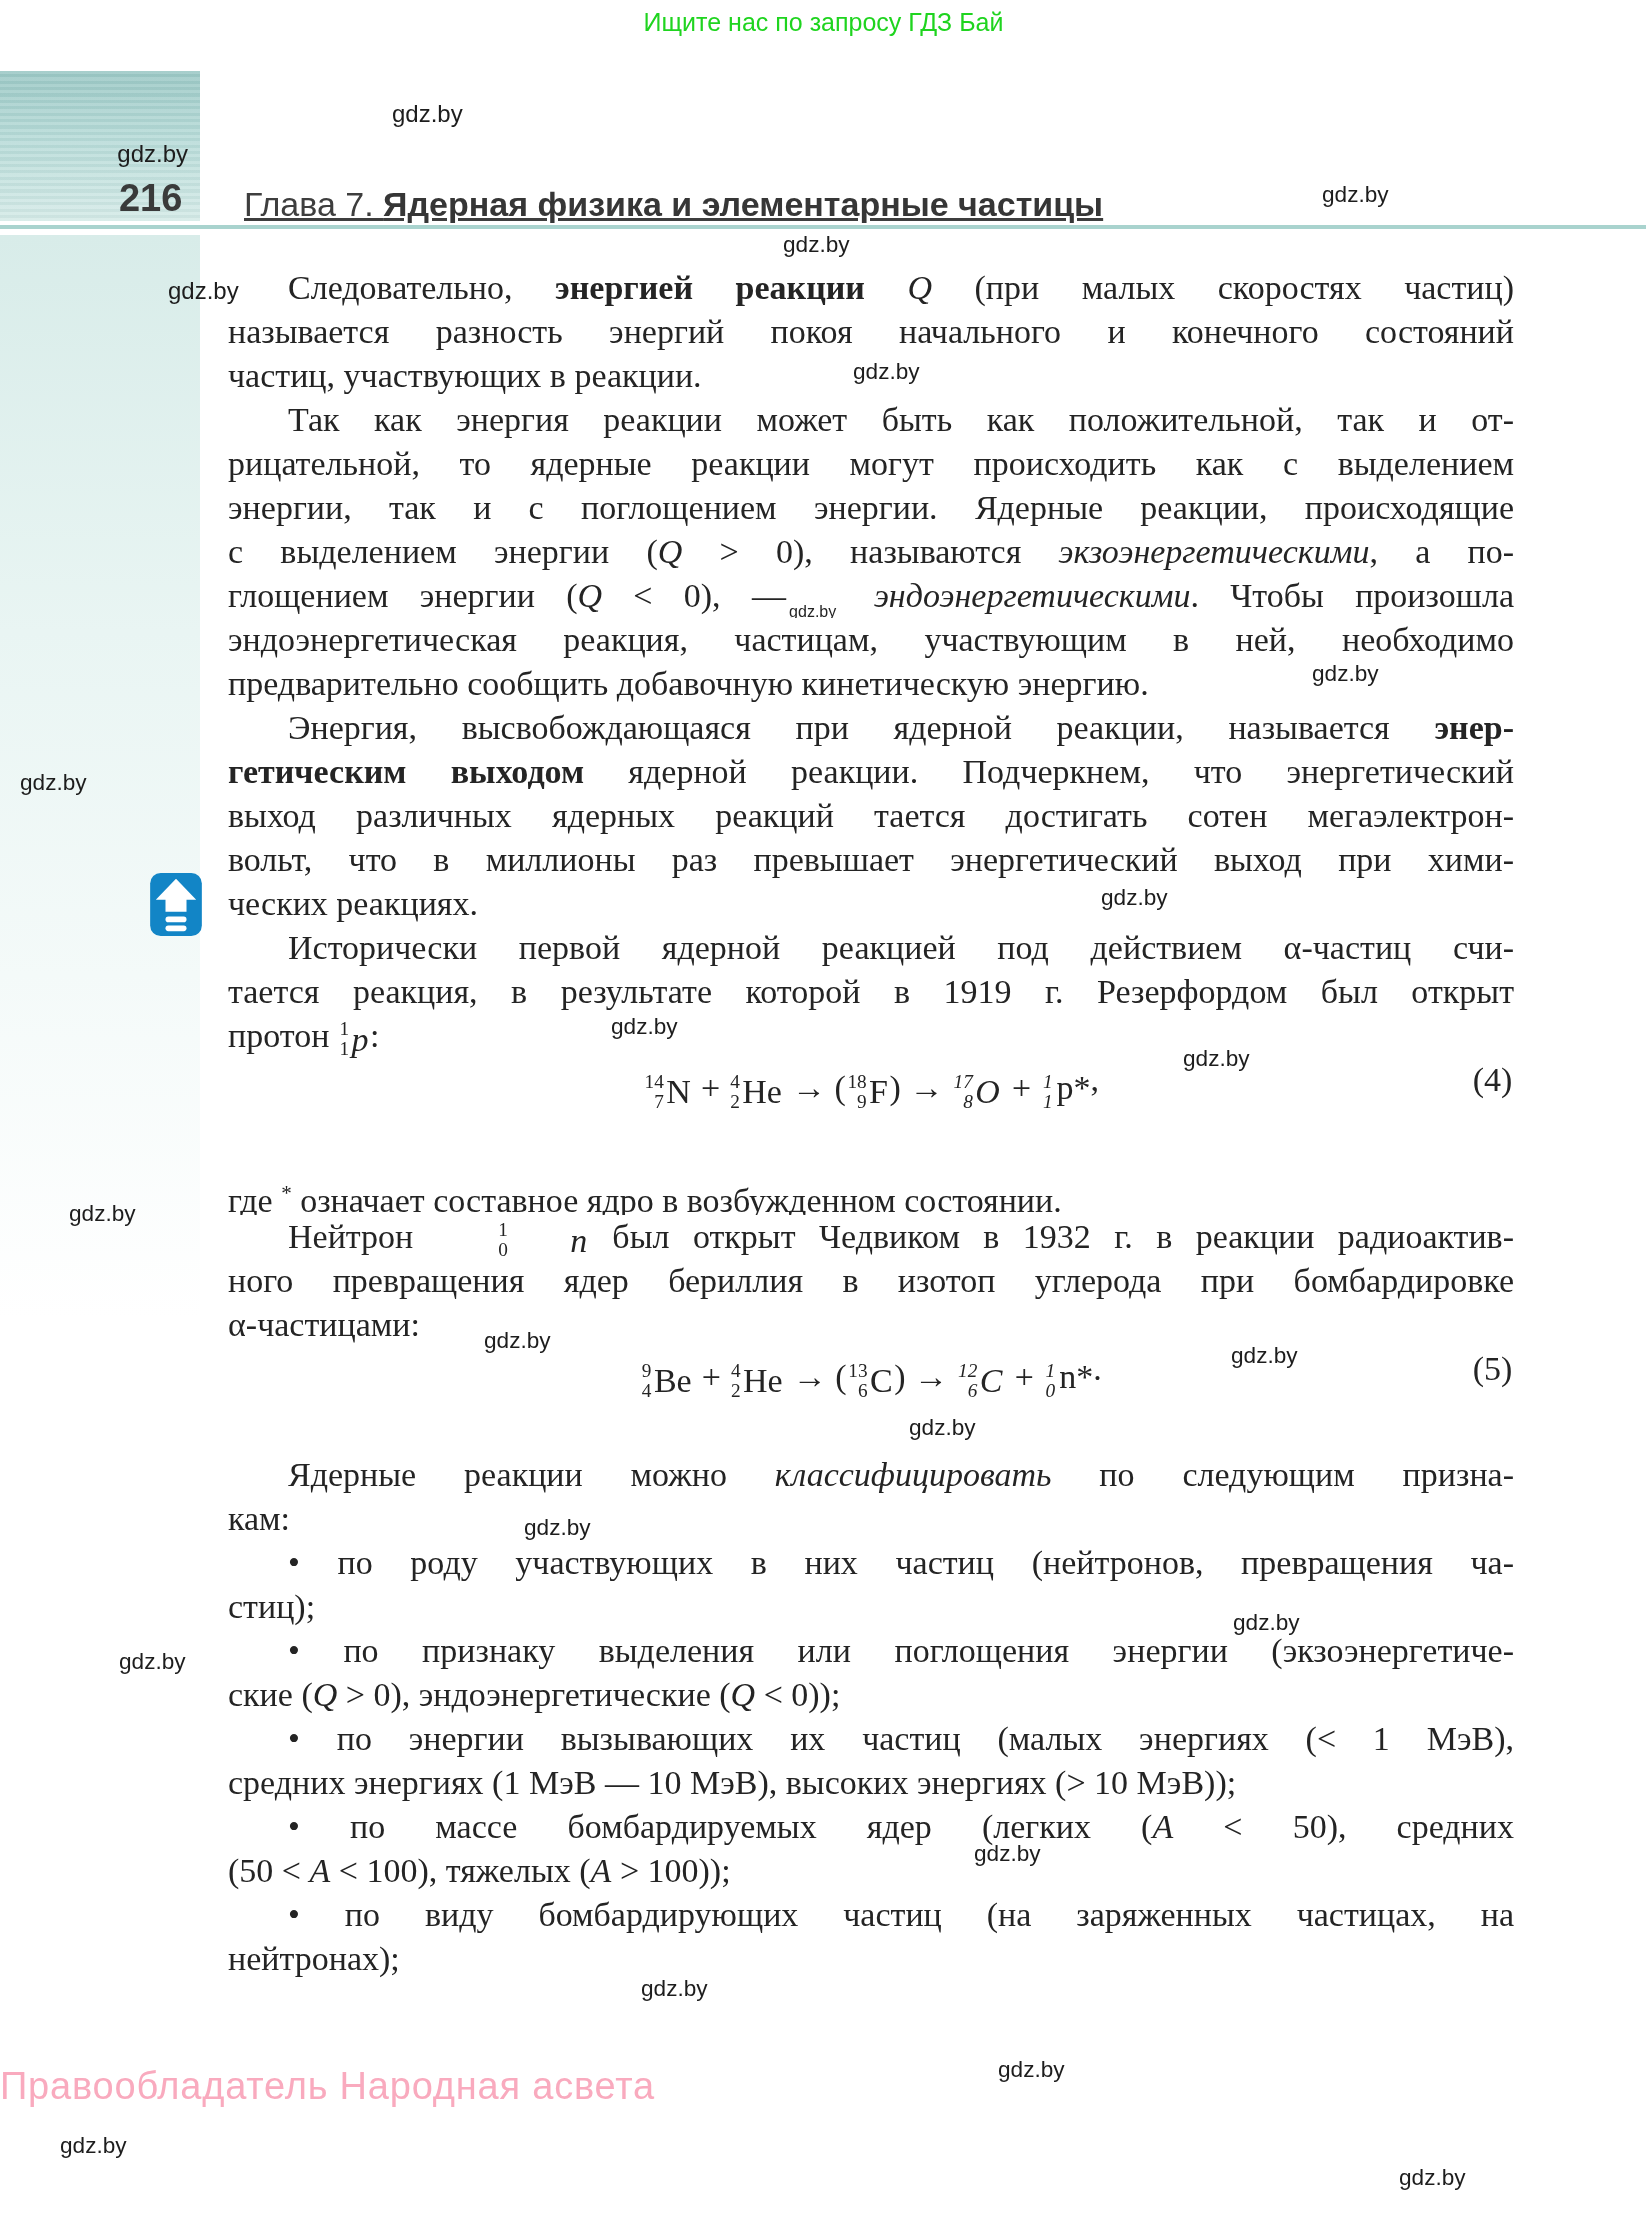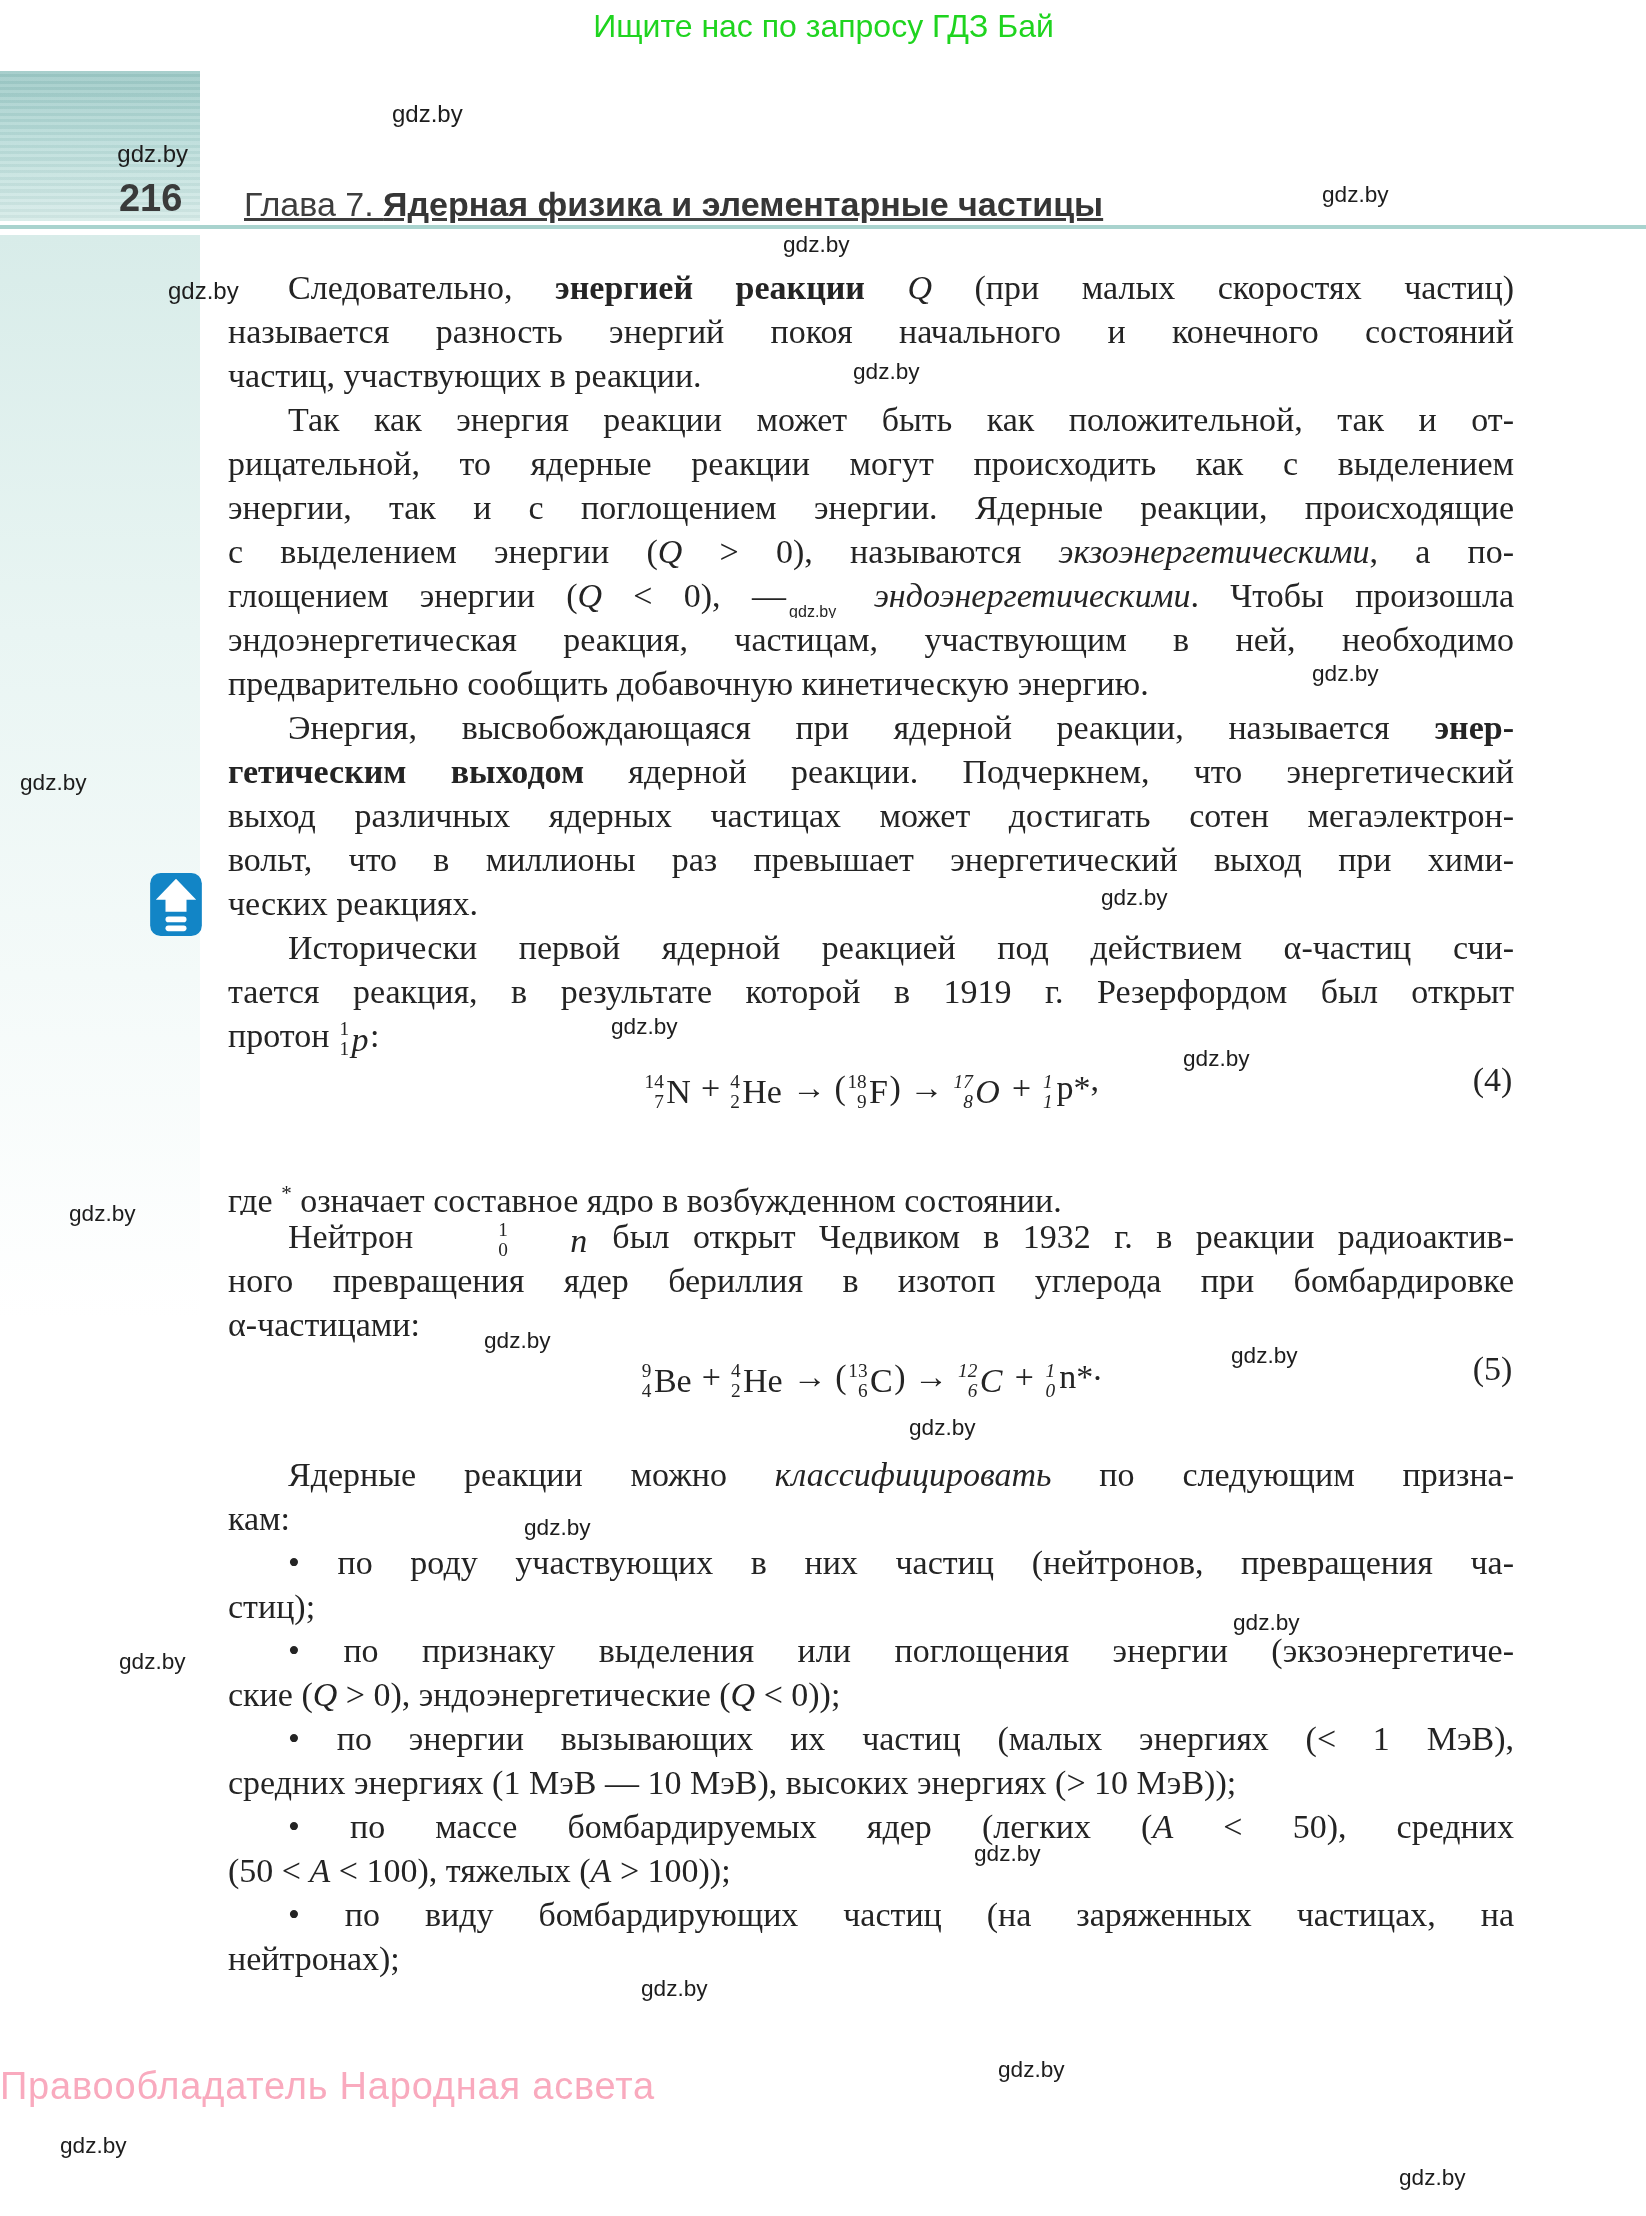--- a/index.html
+++ b/index.html
@@ -1,21 +1,21 @@
 <!DOCTYPE html>
 <html style="font-size:13px"><head>
 <meta charset="utf-8">
 <style>
   html,body{margin:0;padding:0;background:#ffffff;}
   .page{position:relative;width:1647px;height:2216px;background:#ffffff;overflow:hidden;
         font-family:"Liberation Serif",serif;color:#242424;}
 
   
   .green-banner{position:absolute;top:8px;left:0;width:100%;text-align:center;
-                font-family:"Liberation Sans",sans-serif;font-size:32px;}
+                font-family:"Liberation Sans",sans-serif;font-size:25px;}
 
   
   .sidebar-top{position:absolute;left:0;top:71px;width:200px;height:150px;
                background:
                  repeating-linear-gradient(180deg, rgba(255,255,255,.10) 0 3.2px, rgba(0,60,60,.04) 3.2px 6.4px),
                  linear-gradient(180deg,#9dc9c6 0%,#b9dcd9 45%,#d6ebe8 100%);}
   .sidebar-lower{position:absolute;left:0;top:235px;width:200px;height:1322px;
                  background:linear-gradient(180deg,#d8ece9 0%,#e9f5f3 30%,rgba(255,255,255,0) 82%);}
   .header-rule{position:absolute;top:225px;left:0;width:100%;height:4px;background:#a9d3ce;}
 
@@ -84,21 +84,21 @@
       <div class="line endline">частиц, участвующих в реакции.</div>
       <div class="line indent">Так как энергия реакции может быть как положительной, так и от-</div>
       <div class="line">рицательной, то ядерные реакции могут происходить как с выделением</div>
       <div class="line">энергии, так и с поглощением энергии. Ядерные реакции, происходящие</div>
       <div class="line">с выделением энергии (<i>Q</i> &gt; 0), называются <i>экзоэнергетическими</i>, а по-</div>
       <div class="line">глощением энергии (<i>Q</i> &lt; 0), —<span class="wm-inline">gdz.by</span> <i>эндоэнергетическими</i>. Чтобы произошла</div>
       <div class="line">эндоэнергетическая реакция, частицам, участвующим в ней, необходимо</div>
       <div class="line endline">предварительно сообщить добавочную кинетическую энергию.</div>
       <div class="line indent">Энергия, высвобождающаяся при ядерной реакции, называется <b>энер-</b></div>
       <div class="line"><b>гетическим выходом</b> ядерной реакции. Подчеркнем, что энергетический</div>
-      <div class="line">выход различных ядерных частицах может достигать сотен мегаэлектрон-</div>
+      <div class="line">выход различных ядерных реакций тается достигать сотен мегаэлектрон-</div>
       <div class="line">вольт, что в миллионы раз превышает энергетический выход при хими-</div>
       <div class="line endline">ческих реакциях.</div>
       <div class="line indent">Исторически первой ядерной реакцией под действием α-частиц счи-</div>
       <div class="line">тается реакция, в результате которой в 1919 г. Резерфордом был открыт</div>
       <div class="line endline">протон <span class="nuc">
           <span class="nums">
             <span>1</span>
             <span>1</span>
           </span>
           <span class="sym"><i>p</i></span>

